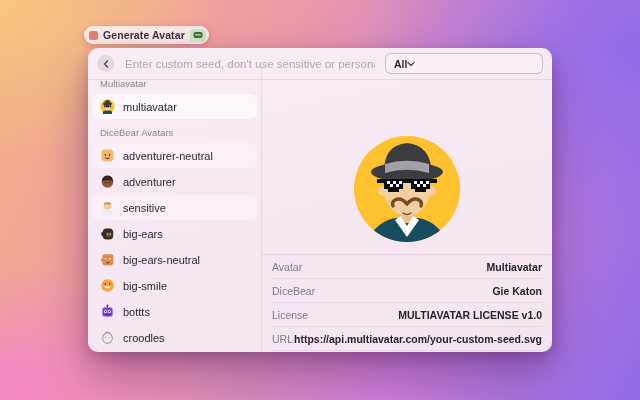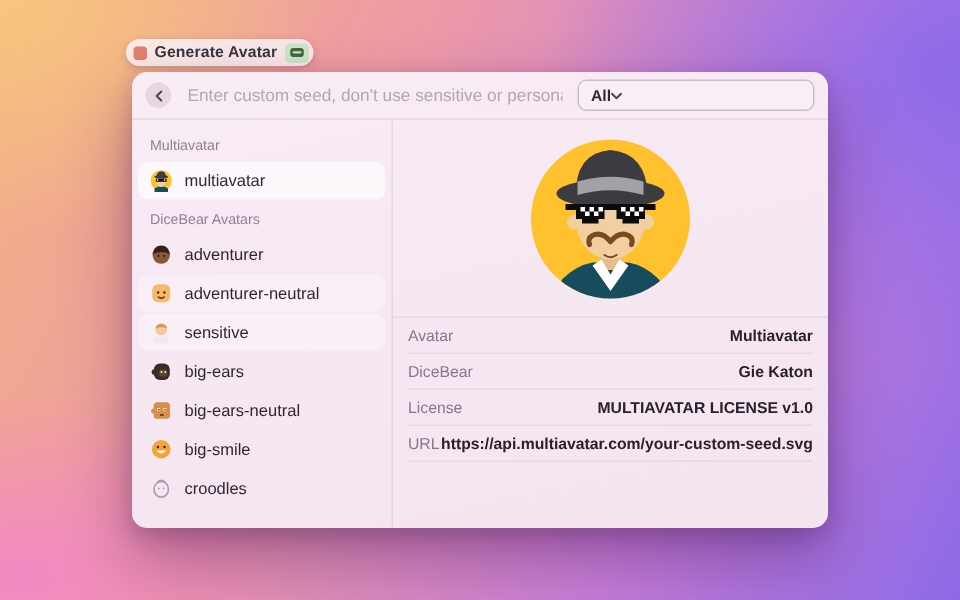--- a/index.html
+++ b/index.html
@@ -31,21 +31,21 @@
   .back-btn{width:17px;height:17px;border-radius:50%;background:rgba(105,75,105,.13);border:none;
     display:flex;align-items:center;justify-content:center;margin-right:9px;padding:0;cursor:default;flex:none;}
   .search-input{flex:1;background:transparent;border:none;outline:none;font-family:"Liberation Sans",sans-serif;
     font-size:11.5px;color:#2e2833;min-width:0;}
   .search-input::placeholder{color:#b2a6b4;}
   .dropdown{width:158px;height:21px;box-sizing:border-box;border:1px solid rgba(95,60,95,.28);border-radius:6px;
     background:rgba(255,255,255,.22);display:flex;align-items:center;
     padding:0 8px;margin-left:8px;flex:none;}
   .dropdown-value{font-size:10.5px;font-weight:600;color:#2e2833;}
   
-  .win-body{display:flex;height:271px;}
+  .win-body{display:flex;height:271px;align-items:flex-end;}
   .sidebar{width:174px;box-sizing:border-box;border-right:1px solid rgba(80,45,80,.09);padding:4px 4px 0 4px;overflow:hidden;}
   .section-header{font-size:9.5px;color:#8e8292;margin:8px 8px 5px 8px;}
   .row{height:25px;display:flex;align-items:center;gap:8px;padding:0 8px;border-radius:7px;margin-bottom:1px;}
   .row .icon{width:15px;height:15px;flex:none;display:flex;}
   .row .row-label{font-size:11px;color:#2e2833;white-space:nowrap;}
   .row.selected{background:rgba(255,255,255,.62);}
   .row.faint{background:rgba(255,255,255,.30);}
   
   .detail{flex:1;position:relative;display:flex;flex-direction:column;min-width:0;}
   .preview{height:131px;flex:none;display:flex;align-items:center;justify-content:center;border-bottom:1px solid rgba(80,45,80,.09);}
@@ -108,42 +108,42 @@
               <rect x="3.9" y="6.3" width="7.2" height="1.9" fill="#111111"></rect>
               <rect x="4.6" y="6.6" width="0.9" height="0.9" fill="#ffffff"></rect>
               <rect x="9.3" y="6.6" width="0.9" height="0.9" fill="#ffffff"></rect>
             </svg>
         </span>
         <span class="row-label">multiavatar</span>
       </div>
 
       <div class="section-header">DiceBear Avatars</div>
 
+      <div class="row faint">
+        <span class="icon">
+          <svg width="15" height="15" viewBox="0 0 15 15">
+              <rect x="1.5" y="1.5" width="12" height="12" rx="4" fill="#f6b86b"></rect>
+              <circle cx="5.4" cy="7" r="0.8" fill="#4a2c14"></circle>
+              <circle cx="9.6" cy="7" r="0.8" fill="#4a2c14"></circle>
+              <path d="M5.6,10 Q7.5,11.6 9.4,10" fill="none" stroke="#4a2c14" stroke-width="1" stroke-linecap="round"></path>
+            </svg>
+        </span>
+        <span class="row-label">adventurer-neutral</span>
+      </div>
+
       <div class="row">
         <span class="icon">
           <svg width="15" height="15" viewBox="0 0 15 15">
               <circle cx="7.5" cy="8" r="5.8" fill="#8a573a"></circle>
               <path d="M1.8,7.5 Q2.5,1.6 7.5,1.6 Q12.5,1.6 13.2,7.5 Q7.5,4.4 1.8,7.5 Z" fill="#32211a"></path>
               <circle cx="5.6" cy="8.6" r="0.7" fill="#2b1a12"></circle>
               <circle cx="9.4" cy="8.6" r="0.7" fill="#2b1a12"></circle>
             </svg>
         </span>
         <span class="row-label">adventurer</span>
-      </div>
-
-      <div class="row faint">
-        <span class="icon">
-          <svg width="15" height="15" viewBox="0 0 15 15">
-              <rect x="1.5" y="1.5" width="12" height="12" rx="4" fill="#f6b86b"></rect>
-              <circle cx="5.4" cy="7" r="0.8" fill="#4a2c14"></circle>
-              <circle cx="9.6" cy="7" r="0.8" fill="#4a2c14"></circle>
-              <path d="M5.6,10 Q7.5,11.6 9.4,10" fill="none" stroke="#4a2c14" stroke-width="1" stroke-linecap="round"></path>
-            </svg>
-        </span>
-        <span class="row-label">adventurer-neutral</span>
       </div>
 
       <div class="row faint">
         <span class="icon">
           <svg width="15" height="15" viewBox="0 0 15 15">
               <path d="M2,15 Q2,10.2 7.5,10.2 Q13,10.2 13,15 Z" fill="#eceaf2"></path>
               <circle cx="7.5" cy="5.8" r="3.9" fill="#f2c9a0"></circle>
               <path d="M3.6,5 Q4.2,1.9 7.5,1.9 Q10.8,1.9 11.4,5 Q7.5,3.4 3.6,5 Z" fill="#c9a050"></path>
             </svg>
         </span>
@@ -183,20 +183,35 @@
           <svg width="15" height="15" viewBox="0 0 15 15">
               <circle cx="7.5" cy="7.5" r="6.2" fill="#f6a33c"></circle>
               <circle cx="5.3" cy="6" r="0.8" fill="#3a2410"></circle>
               <circle cx="9.7" cy="6" r="0.8" fill="#3a2410"></circle>
               <path d="M4.2,8.4 Q7.5,12.4 10.8,8.4 Z" fill="#ffffff"></path>
             </svg>
         </span>
         <span class="row-label">big-smile</span>
       </div>
 
+      <div class="row">
+        <span class="icon">
+          <svg width="15" height="15" viewBox="0 0 15 15">
+              <line x1="7.5" y1="1.2" x2="7.5" y2="3.6" stroke="#5b21b6" stroke-width="1"></line>
+              <circle cx="7.5" cy="1.4" r="1" fill="#5b21b6"></circle>
+              <rect x="2.4" y="3.6" width="10.2" height="9" rx="2.2" fill="#7c3aed"></rect>
+              <circle cx="5.6" cy="7.4" r="1.5" fill="#ffffff"></circle>
+              <circle cx="9.4" cy="7.4" r="1.5" fill="#ffffff"></circle>
+              <circle cx="5.6" cy="7.4" r="0.7" fill="#2d1065"></circle>
+              <circle cx="9.4" cy="7.4" r="0.7" fill="#2d1065"></circle>
+              <rect x="5.4" y="10.2" width="4.2" height="1.1" rx="0.5" fill="#3b1d77"></rect>
+            </svg>
+        </span>
+        <span class="row-label">bottts</span>
+      </div>
 
       <div class="row">
         <span class="icon">
           <svg width="15" height="15" viewBox="0 0 15 15">
               <ellipse cx="7.5" cy="8.2" rx="4.8" ry="5.2" fill="none" stroke="#ab9dab" stroke-width="1.1"></ellipse>
               <path d="M5,3.4 Q7.5,1 10,3.4" fill="none" stroke="#ab9dab" stroke-width="1.1" stroke-linecap="round"></path>
               <circle cx="5.9" cy="7.6" r="0.6" fill="#ab9dab"></circle>
               <circle cx="9.1" cy="7.6" r="0.6" fill="#ab9dab"></circle>
             </svg>
         </span>

